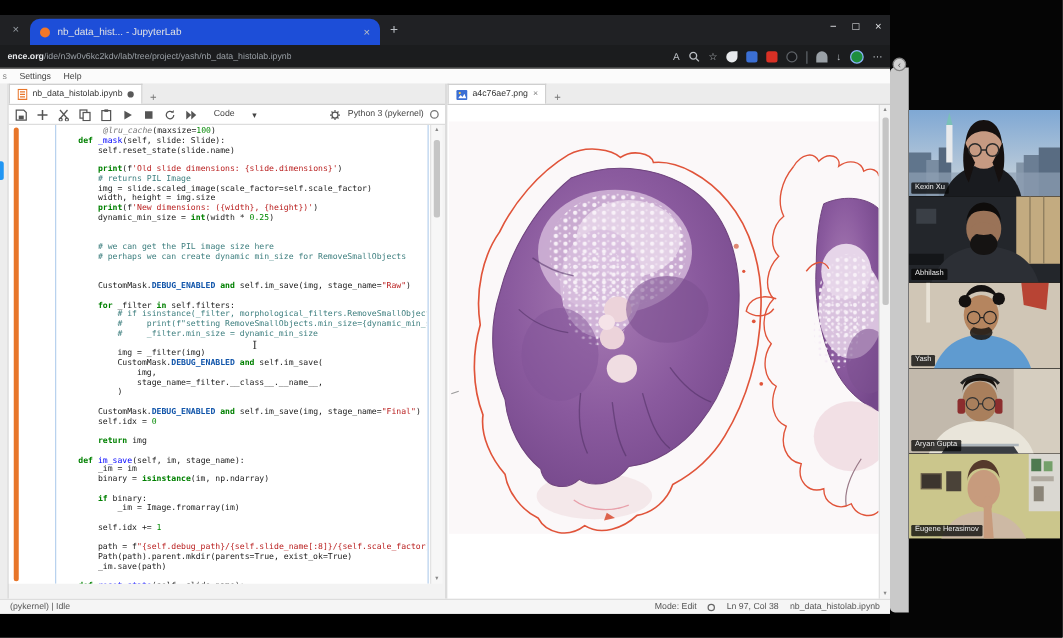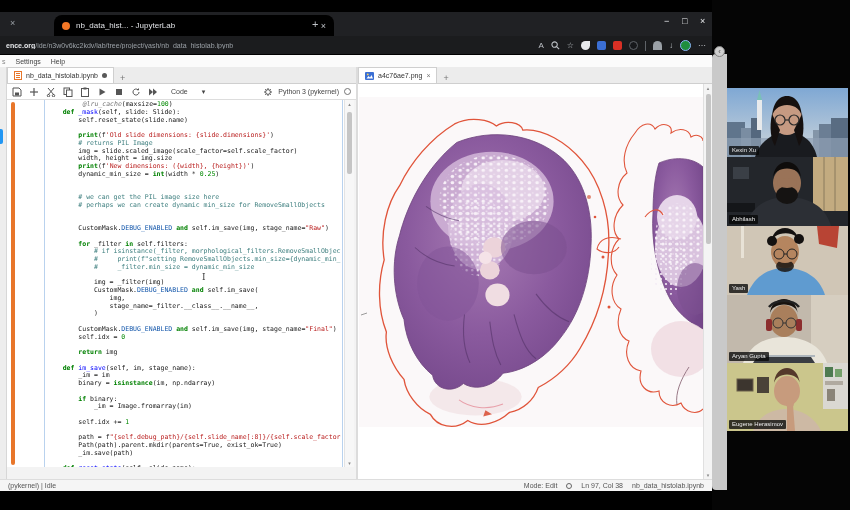--- a/index.html
+++ b/index.html
@@ -3,22 +3,22 @@
 <meta charset="utf-8">
 <style>
   html,body{margin:0;padding:0;background:#000;}
   .stage{position:relative;width:850px;height:510px;background:#000;overflow:hidden;
          font-family:"Liberation Sans",sans-serif;-webkit-font-smoothing:antialiased;}
   .abs{position:absolute;}
   
   .browser{left:0;top:12px;width:712px;height:478px;background:#202124;}
   .tabstrip{left:0;top:0;width:100%;height:24px;background:#202124;}
   .partial-x{left:10px;top:6px;color:#9aa0a6;font-size:9px;}
-  .btab{left:24px;top:3px;width:280px;height:21px;background:#000000;border-radius:8px 8px 0 0;
-        display:flex;align-items:center;padding:0 8px;box-sizing:border-box;gap:6px;margin-left:30px;}
+  .btab{left:24px;top:3px;width:280px;height:21px;background:#1d4ed8;border-radius:8px 8px 0 0;
+        display:flex;align-items:center;padding:0 8px;box-sizing:border-box;gap:6px;}
   .favicon{width:8px;height:8px;border-radius:50%;background:#f37726;flex:0 0 auto;}
   .btab-title{color:#dfe1e5;font-size:8px;white-space:nowrap;overflow:hidden;flex:1;}
   .btab-x{color:#bdc1c6;font-size:9px;}
   .newtab{left:312px;top:7px;color:#bdc1c6;font-size:11px;line-height:11px;}
   .winctl{top:4px;color:#e8eaed;font-size:9px;}
   .urlbar{left:0;top:24px;width:100%;height:19px;background:#1b1c1e;display:flex;align-items:center;
           padding:0 6px;box-sizing:border-box;}
   .url{font-size:7px;white-space:nowrap;overflow:hidden;max-width:420px;}
   .url .dom{color:#e8eaed;font-weight:bold;}
   .url .path{color:#9aa0a6;}
@@ -45,21 +45,21 @@
   .kgroup{margin-left:auto;display:flex;align-items:center;gap:5px;}
   .kname{font-size:7px;color:#444;}
   .kstatus{width:7px;height:7px;border-radius:50%;border:1px solid #757575;box-sizing:border-box;background:#fff;}
   .codewrap{left:7px;top:45px;width:337px;height:367px;background:#fff;overflow:hidden;}
   .cellaccent{left:4px;top:2px;width:4px;height:363px;background:#e8762a;border-radius:2px;}
   .cellbox{left:37px;top:0px;width:297px;height:367px;border-left:1px solid #b9d2ee;border-right:1px solid #b9d2ee;}
   #code{left:40px;top:1px;width:294px;font-family:"DejaVu Sans Mono",monospace;font-size:6.5px;
         line-height:7.75px;color:#212121;white-space:pre;}
   #code .cl{height:7.75px;overflow:hidden;}
   .k{color:#008000;font-weight:bold;} .s{color:#ba2121;} .c{color:#408080;}
-  .d{color:#777;font-style:italic;padding-left:20px;} .n{color:#080;} .f{color:#0000ff;} .v{color:#1155aa;}
+  .d{color:#777;font-style:italic;padding-left:20px;} .n{color:#080;} .f{color:#0000ff;} .v{color:#1155aa;font-weight:bold;}
   .nbscroll{left:344px;top:45px;width:10px;height:367px;background:#f7f7f7;border-left:1px solid #e3e3e3;box-sizing:border-box;}
   .sarrow{width:100%;text-align:center;font-size:5px;color:#888;line-height:8px;}
   .sthumb{left:2px;width:5px;background:#c5c5c5;border-radius:2px;}
   .splitter{left:356px;top:12px;width:2px;height:412px;background:#dcdcdc;}
   .imgpanel{left:358px;top:29px;width:354px;height:395px;background:#fff;}
   .imgscroll{left:345px;top:0;width:9px;height:395px;background:#f4f4f4;border-left:1px solid #e0e0e0;box-sizing:border-box;}
   .statusbar{left:0;top:424px;width:712px;height:12px;background:#f5f5f5;border-top:1px solid #ddd;
              display:flex;align-items:center;font-size:7px;color:#555;padding:0 8px;box-sizing:border-box;}
   .sbright{margin-left:auto;display:flex;align-items:center;gap:9px;}
   .sbicon{width:6px;height:6px;border:1px solid #666;border-radius:50%;box-sizing:border-box;}

